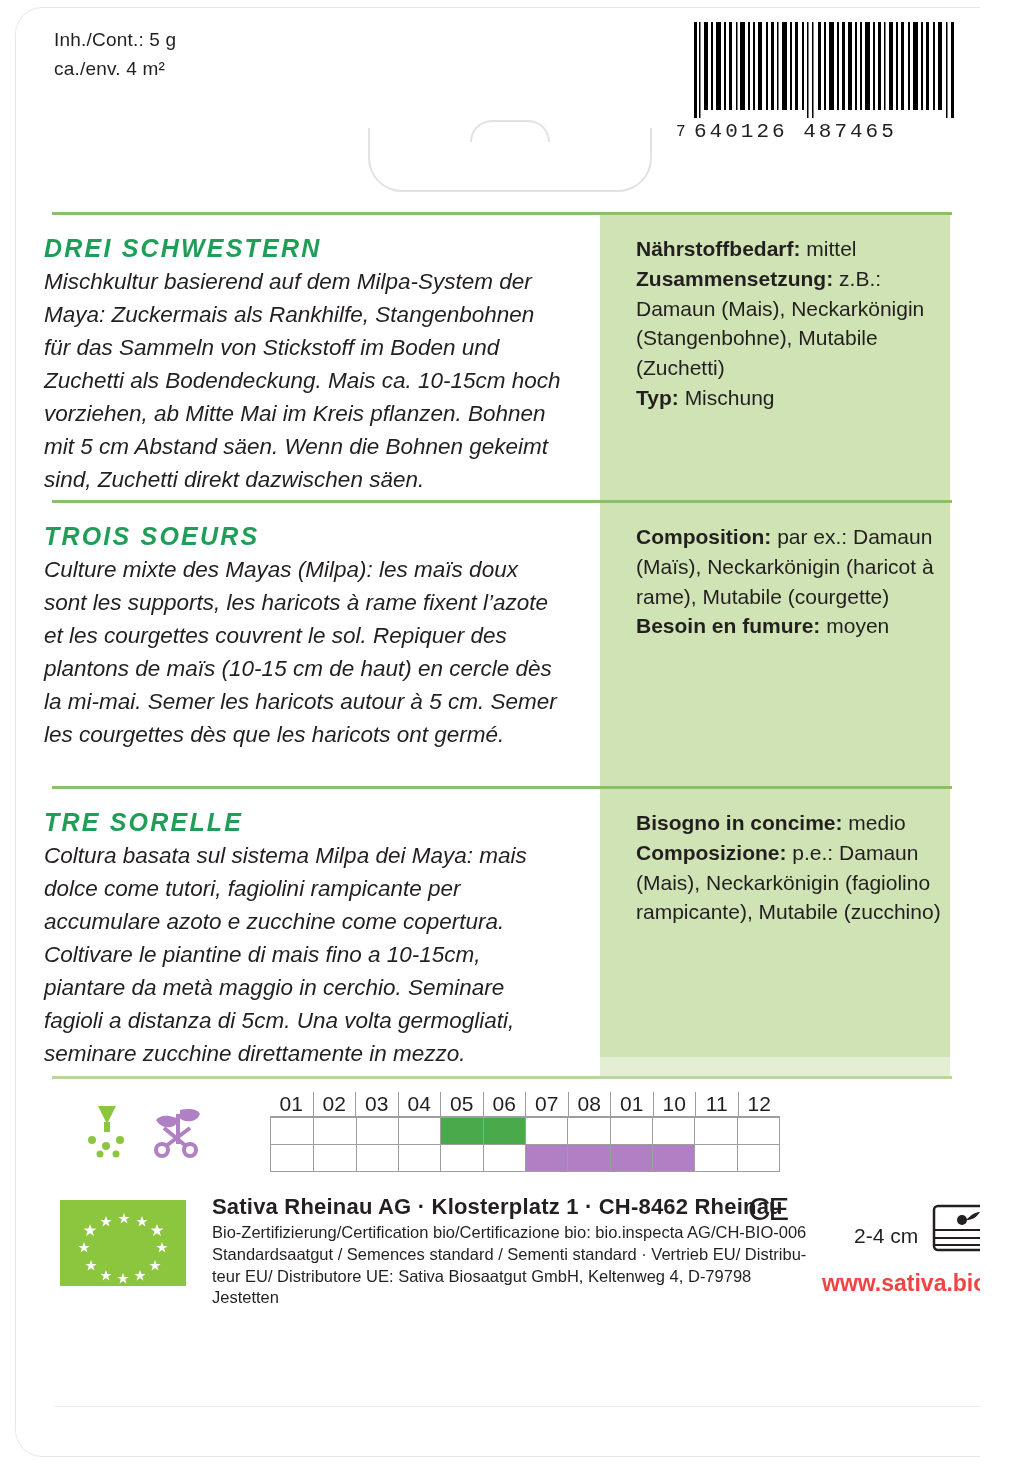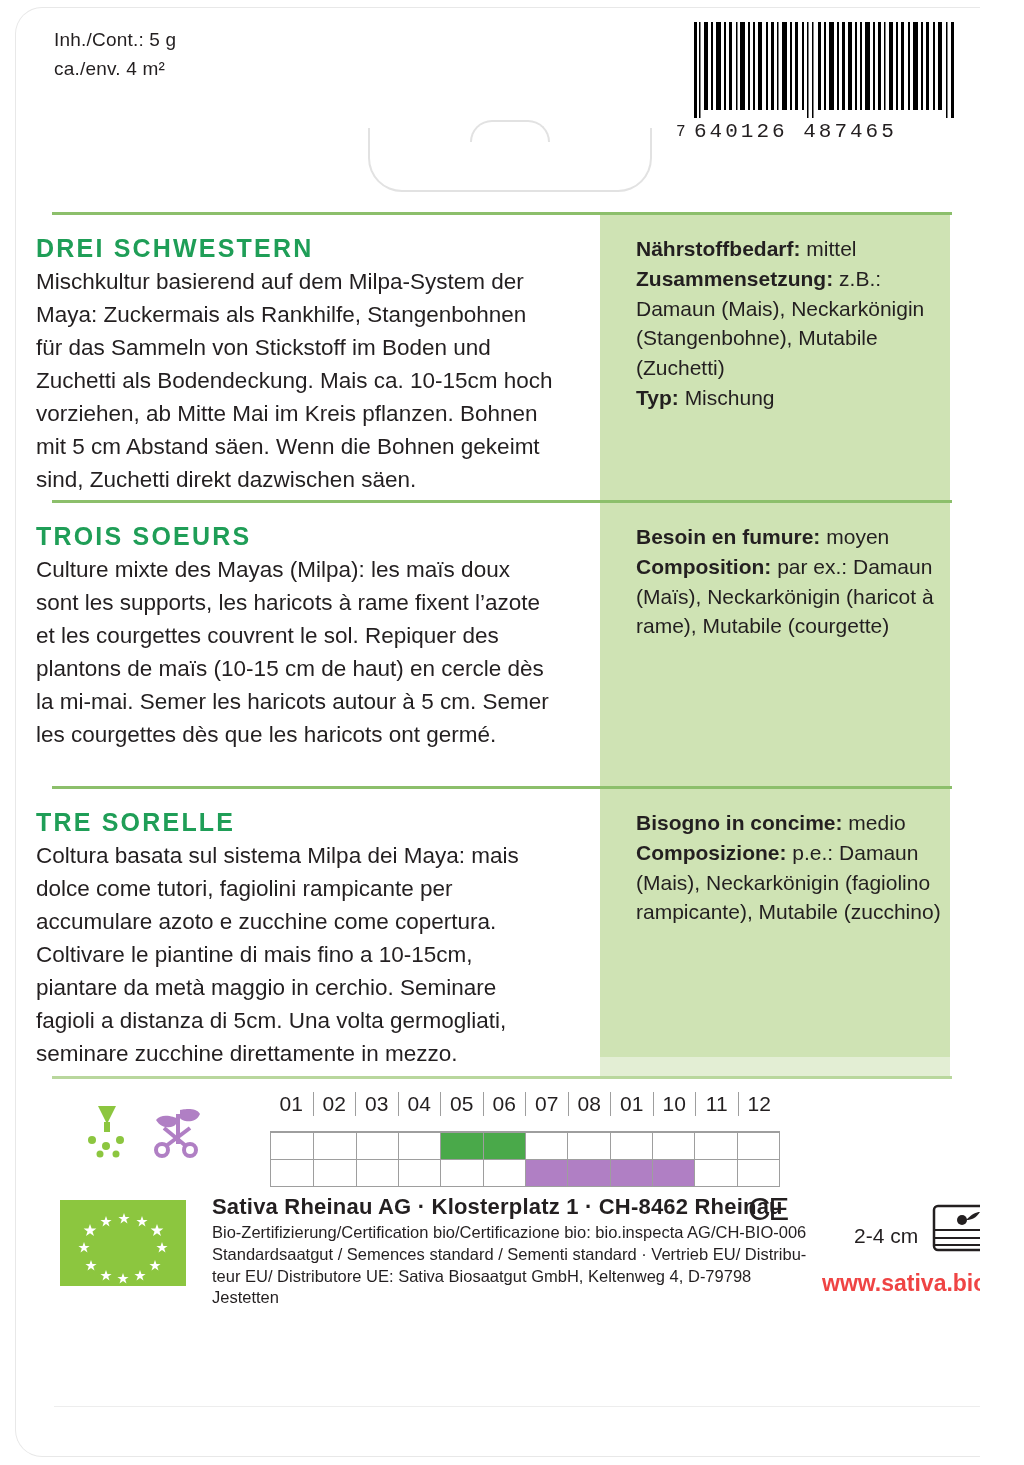--- a/index.html
+++ b/index.html
@@ -134,22 +134,23 @@
     position: absolute;
     left: 584px;
     top: 853px;
     width: 350px;
     height: 22px;
     background: #e3eed4;
   }
 
   .lang-block {
     position: absolute;
-    left: 20px;
+    left: 28px;
     width: 900px;
+    font-style: italic;
   }
   .rule {
     position: absolute;
     left: 36px;
     width: 900px;
     height: 3px;
     background: #8cbf6b;
   }
   .rule.light { background: #b9d79d; }
 
@@ -181,21 +182,21 @@
     position: absolute;
     left: 254px;
     top: 888px;
     width: 510px;
   }
   .cal-head {
     display: flex;
     font-size: 21px;
     color: #231f20;
     border-bottom: 2px solid #9e9e9e;
-    padding-bottom: 15px;
+    padding-bottom: 0;
   }
   .cal-head .m {
     width: 42.5px;
     text-align: center;
     border-left: 1px solid #9e9e9e;
     box-sizing: border-box;
   }
   .cal-head .m:first-child { border-left: none; }
   .cal-grid {
     border: 1px solid #9e9e9e;
@@ -387,22 +388,22 @@
         <div><b>Nährstoffbedarf:</b> <span>mittel</span></div>
         <div><b>Zusammensetzung:</b> <span>z.B.: Damaun (Mais), Neckarkönigin (Stangenbohne), Mutabile (Zuchetti)</span></div>
         <div><b>Typ:</b> <span>Mischung</span></div>
       </div>
 
       <div class="lang-block" style="top:318px;">
         <div class="lang-title">TROIS SOEURS</div>
         <div class="lang-text">Culture mixte des Mayas (Milpa): les maïs doux sont les supports, les haricots à rame fixent l’azote et les courgettes couvrent le sol. Repiquer des plantons de maïs (10-15 cm de haut) en cercle dès la mi-mai. Semer les haricots autour à 5 cm. Semer les courgettes dès que les haricots ont germé.</div>
       </div>
       <div class="facts" style="top:318px;">
+        <div><b>Composition:</b> <span>par ex.: Damaun (Maïs), Neckarkönigin (haricot à rame), Mutabile (courgette)</span></div>
         <div><b>Besoin en fumure:</b> <span>moyen</span></div>
-        <div><b>Composition:</b> <span>par ex.: Damaun (Maïs), Neckarkönigin (haricot à rame), Mutabile (courgette)</span></div>
       </div>
 
       <div class="lang-block" style="top:604px;">
         <div class="lang-title">TRE SORELLE</div>
         <div class="lang-text">Coltura basata sul sistema Milpa dei Maya: mais dolce come tutori, fagiolini rampicante per accumulare azoto e zucchine come copertura. Coltivare le piantine di mais fino a 10-15cm, piantare da metà maggio in cerchio. Seminare fagioli a distanza di 5cm. Una volta germogliati, seminare zucchine direttamente in mezzo.</div>
       </div>
       <div class="facts" style="top:604px;">
         <div><b>Bisogno in concime:</b> <span>medio</span></div>
         <div><b>Composizione:</b> <span>p.e.: Damaun (Mais), Neckarkönigin (fagiolino rampicante), Mutabile (zucchino)</span></div>
       </div>

